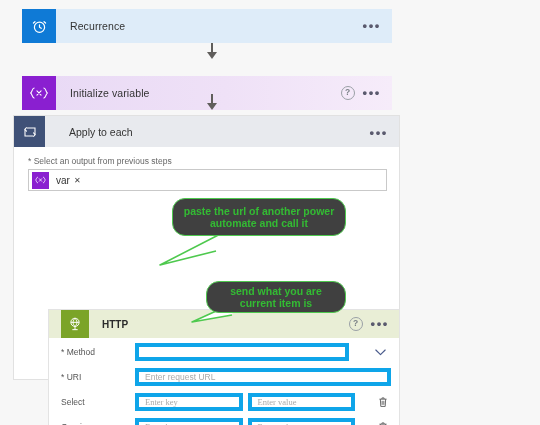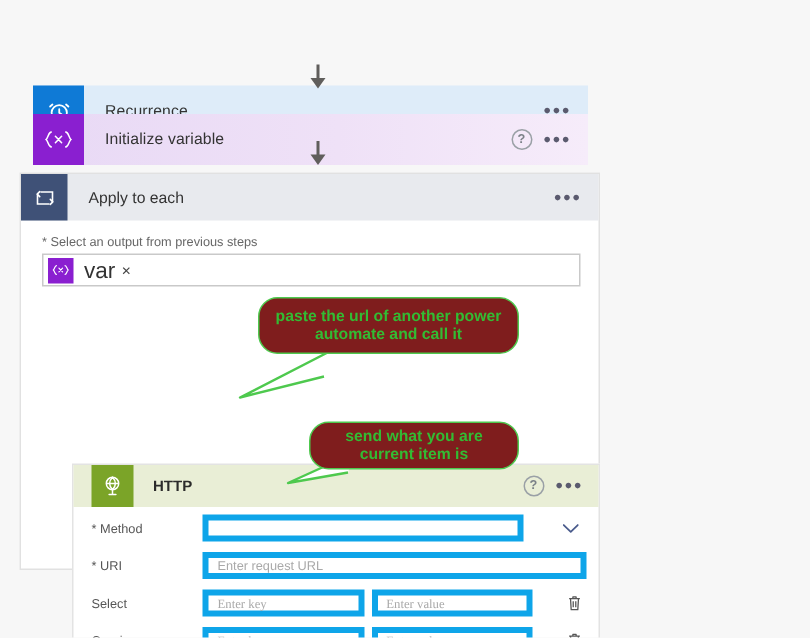--- a/index.html
+++ b/index.html
@@ -13,21 +13,21 @@
 
   
   .card{position:absolute;display:flex;align-items:center;height:34px;
         box-sizing:border-box;}
   .card .iconbox{width:34px;height:34px;flex:0 0 34px;display:flex;
         align-items:center;justify-content:center;}
   .card .title{flex:1 1 auto;font-size:10.5px;color:#333;padding-left:14px;
         letter-spacing:.1px;}
   .card .tools{display:flex;align-items:center;gap:8px;padding-right:11px;}
 
-  #card-recurrence{left:22px;top:9px;width:370px;background:#deecf9;margin-top:48px;}
+  #card-recurrence{left:22px;top:9px;width:370px;background:#deecf9;}
   #card-recurrence .iconbox{background:#0f7ad6;}
   #card-initvar{left:22px;top:76px;width:370px;
       background:linear-gradient(90deg,#e8d9f5 0%,#efe1f7 55%,#f6ecfa 100%);}
   #card-initvar .iconbox{background:#8a1fd0;}
 
   
   .dots{display:inline-block;color:#5a5a6e;font-size:13px;line-height:8px;
         letter-spacing:1.6px;font-weight:700;}
   .helpq{display:inline-block;width:12px;height:12px;border:1px solid #9aa0a6;
         border-radius:50%;color:#7b8188;font-size:8.5px;line-height:11px;
@@ -39,30 +39,30 @@
         border-left:5px solid transparent;border-right:5px solid transparent;
         border-top:7px solid #605e5c;}
 
   
   #applyeach{position:absolute;left:13px;top:115px;width:387px;height:265px;
         background:#ffffff;border:1px solid #e1e1e1;box-sizing:border-box;}
   #applyeach-header{display:flex;align-items:center;height:31px;
         background:#e8eaee;}
   #applyeach-header .iconbox{width:31px;height:31px;flex:0 0 31px;
         background:#3f5177;display:flex;align-items:center;justify-content:center;}
-  #applyeach-header .title{flex:1 1 auto;font-size:10.5px;color:#333;padding-left:14px;}
+  #applyeach-header .title{flex:1 1 auto;font-size:10.5px;color:#333;padding-left:24px;}
   #applyeach-header .tools{padding-right:11px;}
 
   .field-label-req{font-size:8.5px;color:#666;margin:9px 0 3px 14px;}
   .outputbox{margin:0 12px 0 14px;height:22px;border:1px solid #c9c9c9;
         background:#fff;display:flex;align-items:center;box-sizing:border-box;}
   .chip{display:flex;align-items:center;height:18px;margin-left:3px;}
   .chip-icon{width:17px;height:17px;background:#8a1fd0;display:flex;
         align-items:center;justify-content:center;flex:0 0 17px;}
-  .chip-label{font-size:15px;color:#333;padding:0 4px 0 7px;}
+  .chip-label{font-size:10px;color:#333;padding:0 4px 0 7px;}
   .chip-x{font-size:8px;color:#444;padding-right:4px;cursor:pointer;}
 
   
   #httpcard{position:absolute;left:34px;top:193px;width:352px;height:178px;
         background:#ffffff;border:1px solid #e3e3e3;box-sizing:border-box;}
   #http-header{display:flex;align-items:center;height:28px;background:#e9eed6;padding-left:12px;}
   #http-header .iconbox{width:28px;height:28px;flex:0 0 28px;background:#7ba428;
         display:flex;align-items:center;justify-content:center;}
   #http-header .title{flex:1 1 auto;font-size:10px;color:#2b2b2b;font-weight:700;
         padding-left:13px;}
@@ -74,21 +74,21 @@
   .inp{flex:1 1 auto;height:18px;border:4px solid #0ea5e9;background:#fff;
         box-sizing:border-box;display:flex;align-items:center;}
   .inp .ph{font-size:8.5px;color:#a9a9a9;padding-left:6px;}
   .chev{width:22px;flex:0 0 22px;display:flex;align-items:center;justify-content:center;}
   .kvpair{flex:1 1 auto;display:flex;align-items:center;gap:5px;}
   .kvpair .inp{flex:1 1 0;font-family:Liberation Serif, serif;}
   .trash{width:16px;flex:0 0 16px;display:flex;align-items:center;justify-content:center;}
 
   
   .callout{position:absolute;border:1.6px solid #4ec94e;border-radius:13px;
-        background:#7f1d1d;display:flex;align-items:center;justify-content:center;
+        background:#404040;display:flex;align-items:center;justify-content:center;
         text-align:center;color:#33bb33;font-weight:700;box-sizing:border-box;
         padding:3px 8px;line-height:1.18;}
   #callout-url{left:172px;top:198px;width:174px;height:38px;font-size:10.5px;}
   #callout-body{left:206px;top:281px;width:140px;height:32px;font-size:10.5px;}
   .tail{position:absolute;}
 </style>
 </head>
 <body>
 
 <div class="canvas">

